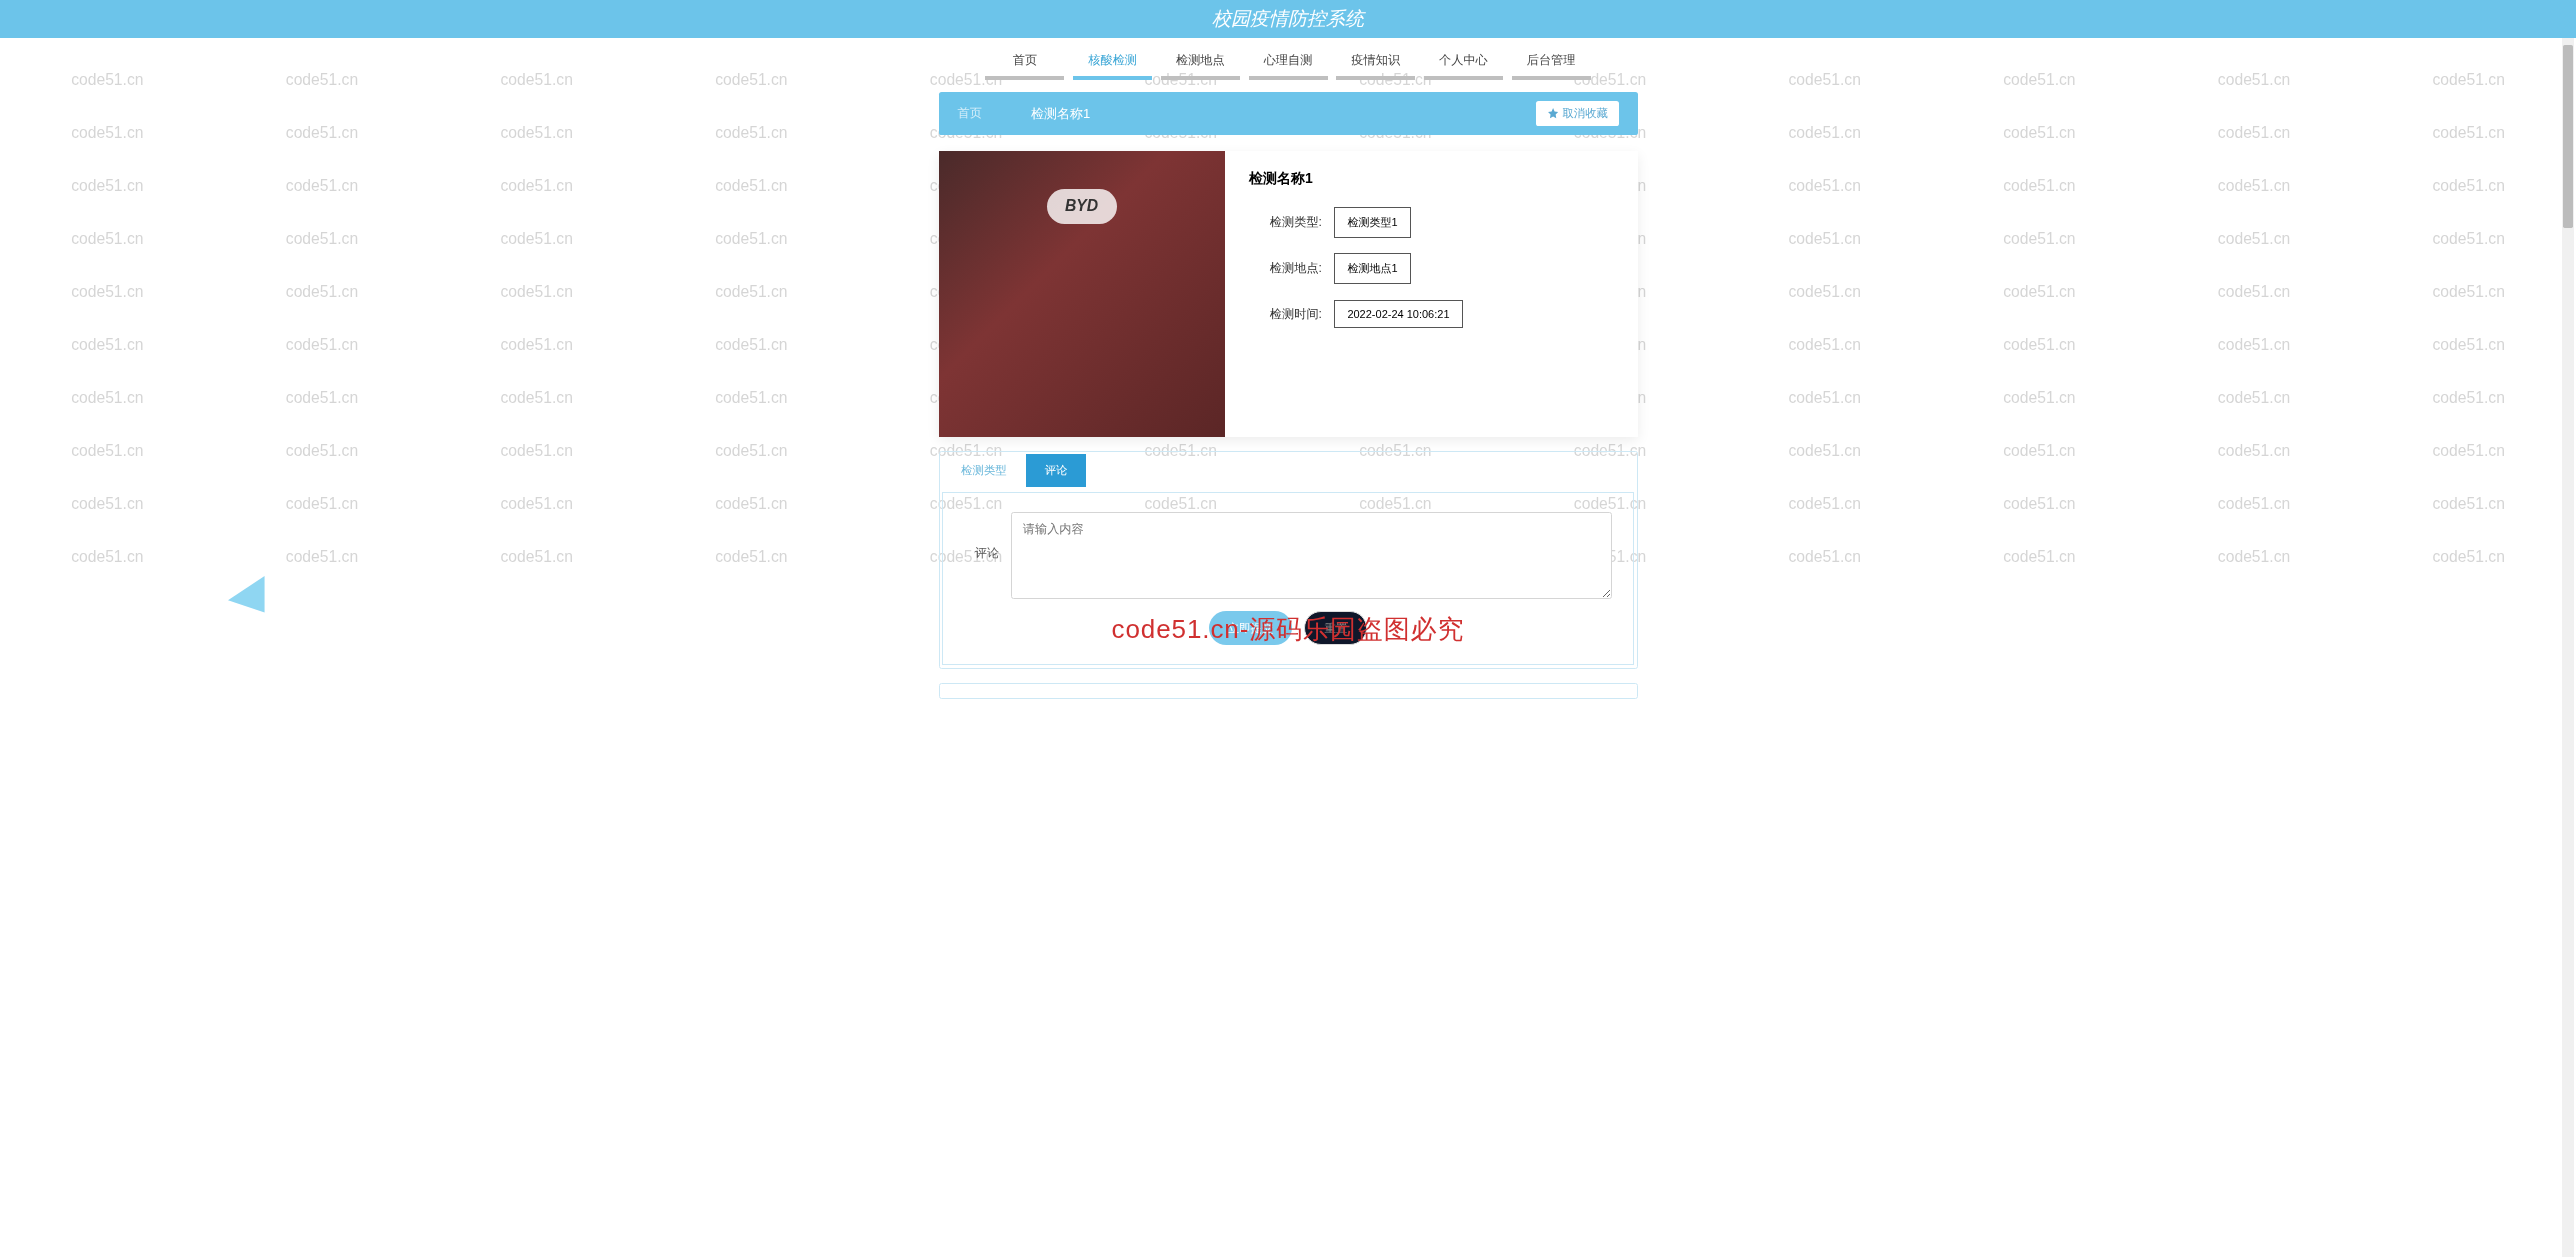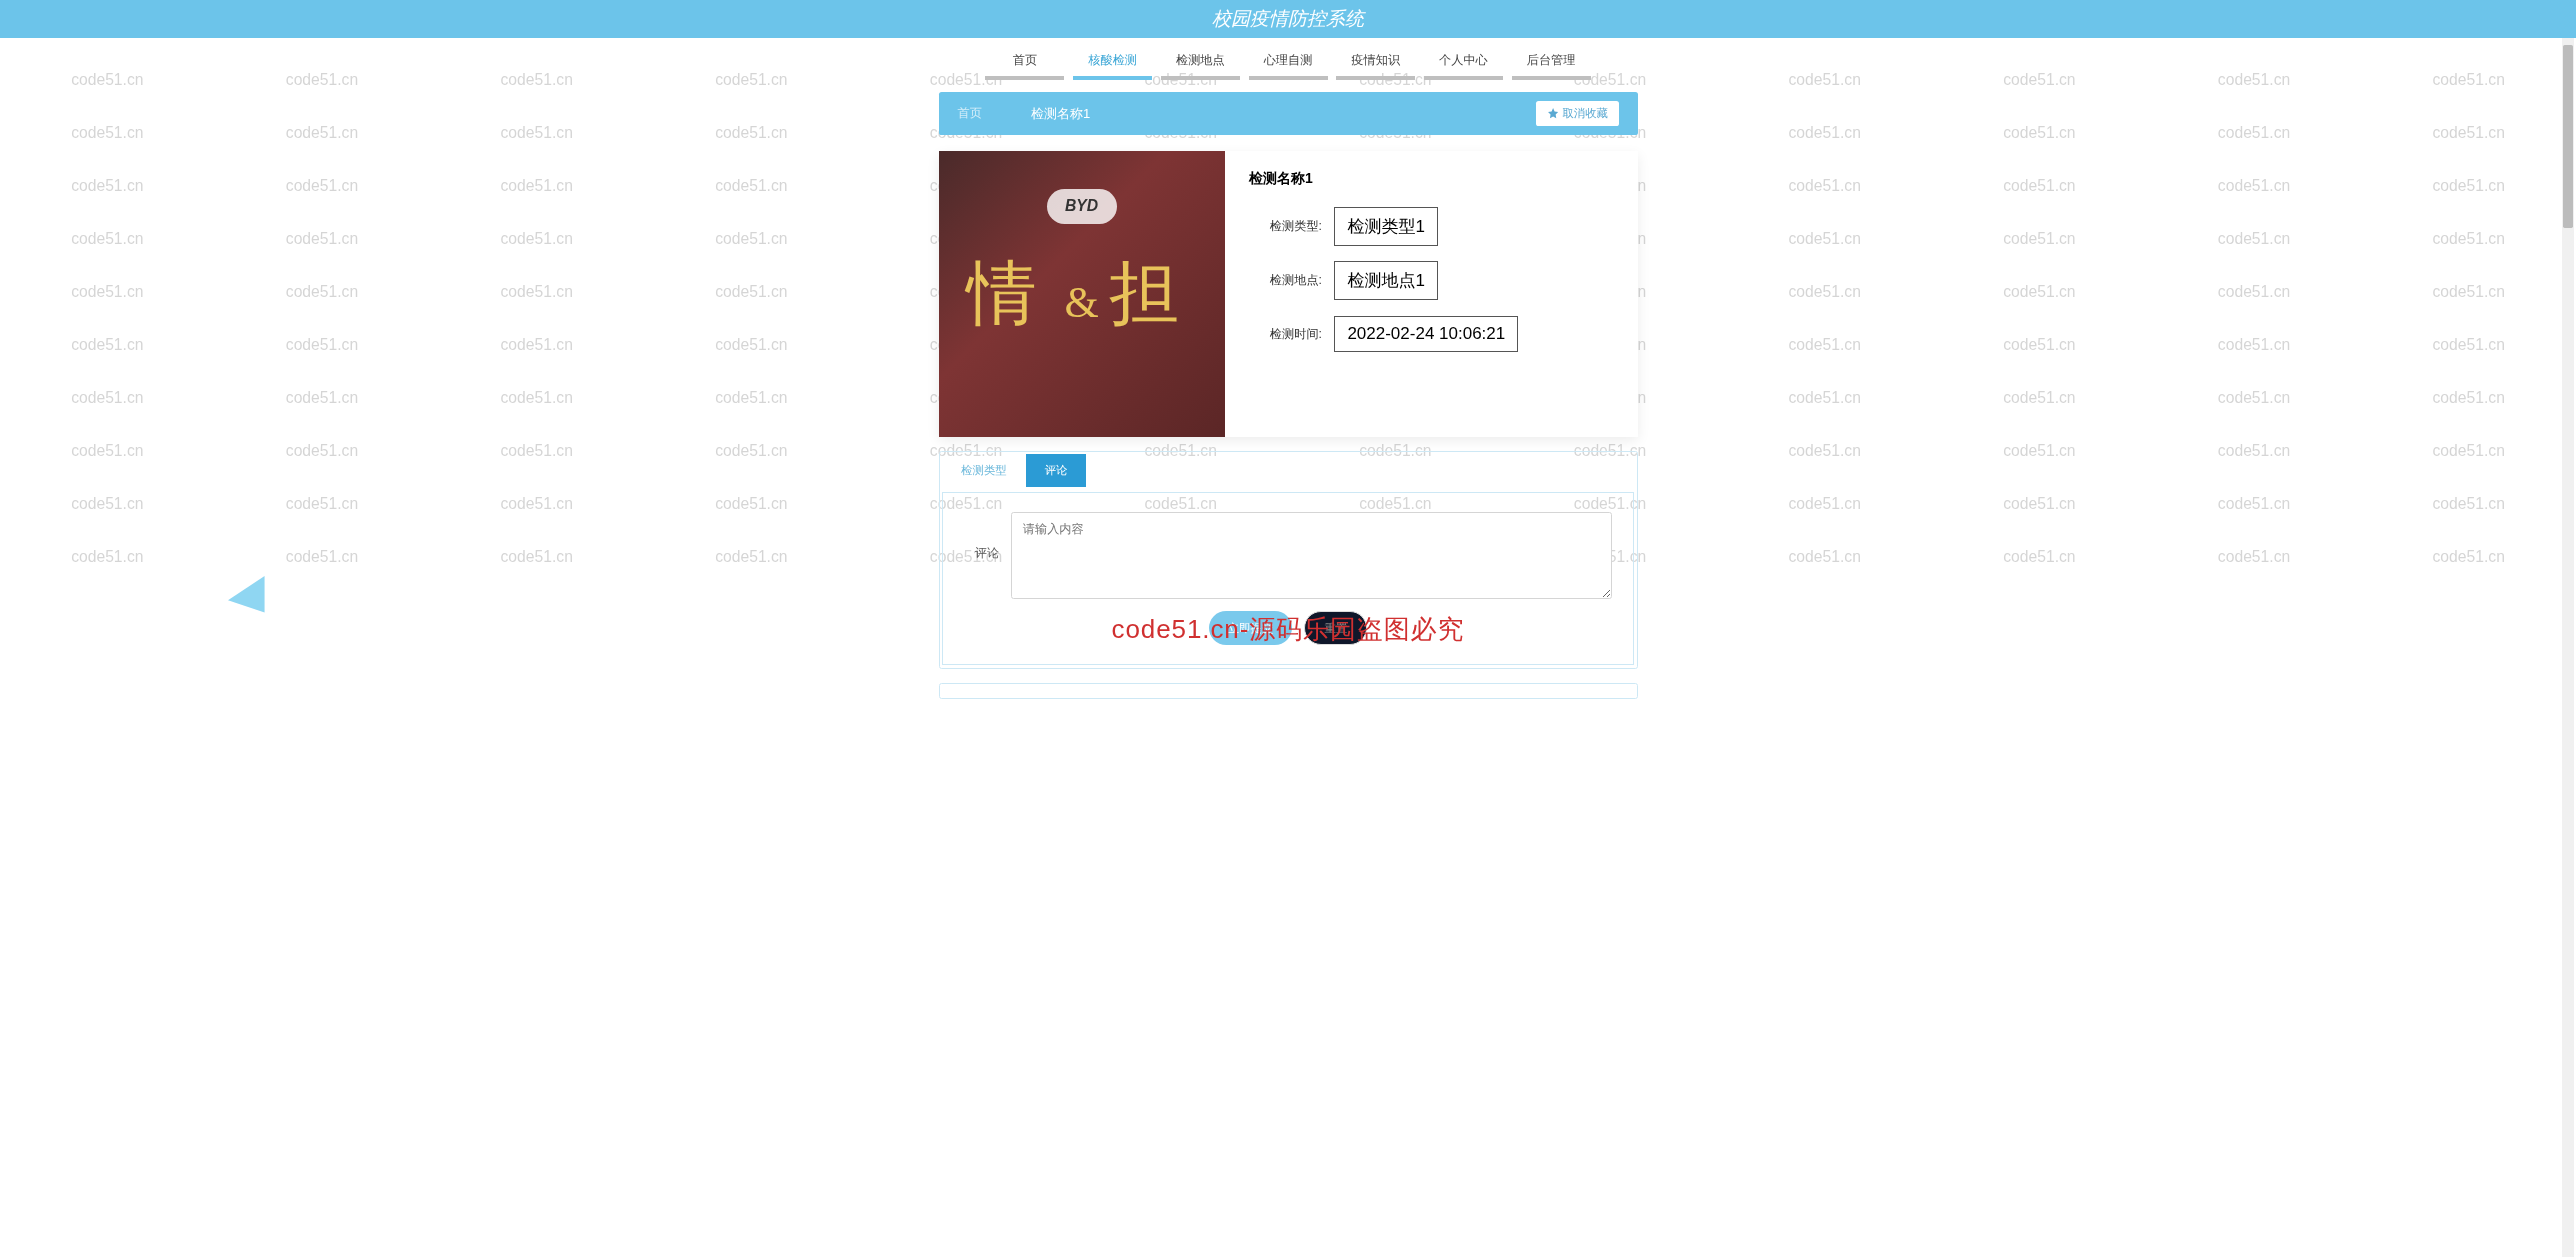--- a/index.html
+++ b/index.html
@@ -171,21 +171,21 @@
 }
 .field-label {
   width: 73px;
   text-align: right;
   color: #333;
 }
 .field-box {
   border: 0.9px solid #555;
   padding: 7px 12.2px;
   margin-left: 12.2px;
-  font-size: 17px;
+  font-size: 11px;
   min-width: 61px;
 }
 .tabs-panel {
   margin-top: 14px;
   border: 0.9px solid #cde8f5;
   padding: 2.6px;
   border-radius: 2.6px;
 }
 .tab-header {
   display: flex;
@@ -470,25 +470,20 @@
           <path d="M12 2l2.9 6.9L22 10l-5 5 1.2 7L12 18.5 5.8 22 7 15l-5-5 7.1-1.1z"></path>
         </svg>
       <span>取消收藏</span>
     </button>
   </div>
 
   <div class="detail-row">
     <div class="detail-image">
       <div class="byd-box">BYD</div>
       <div class="img-overlay">
-        <div>
-          <span class="line1">情</span>
-          <span class="amp">&amp;</span>
-          <span class="line1">担</span>
-        </div>
       </div>
     </div>
     <div class="detail-info">
       <div class="detail-title">检测名称1</div>
 
       <div class="field">
         <span class="field-label">检测类型:</span>
         <span class="field-box">检测类型1</span>
       </div>
       <div class="field">

